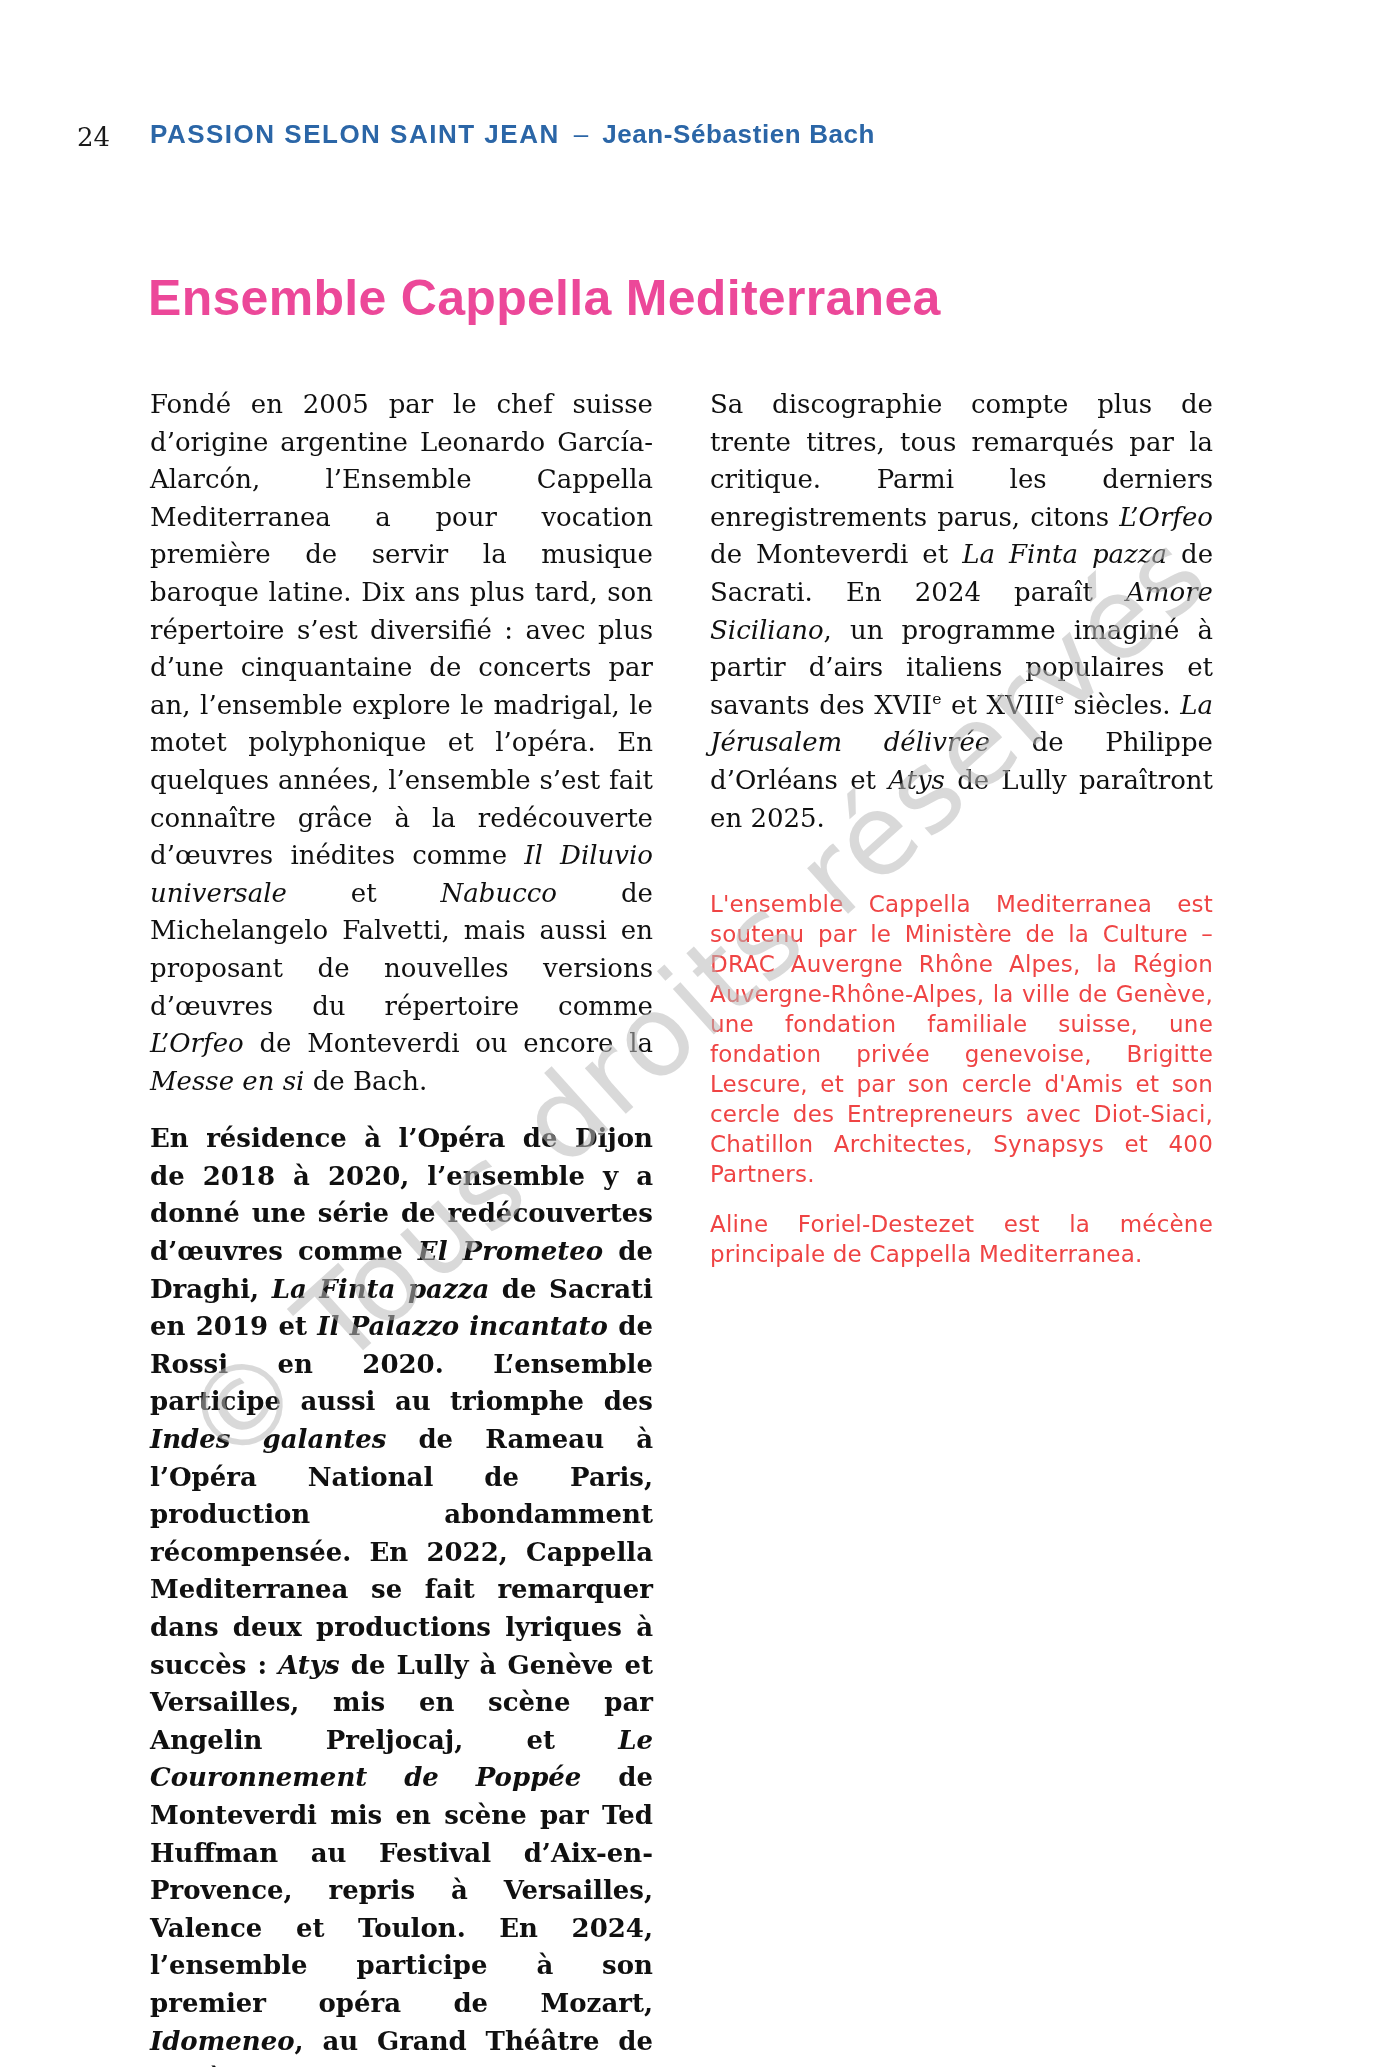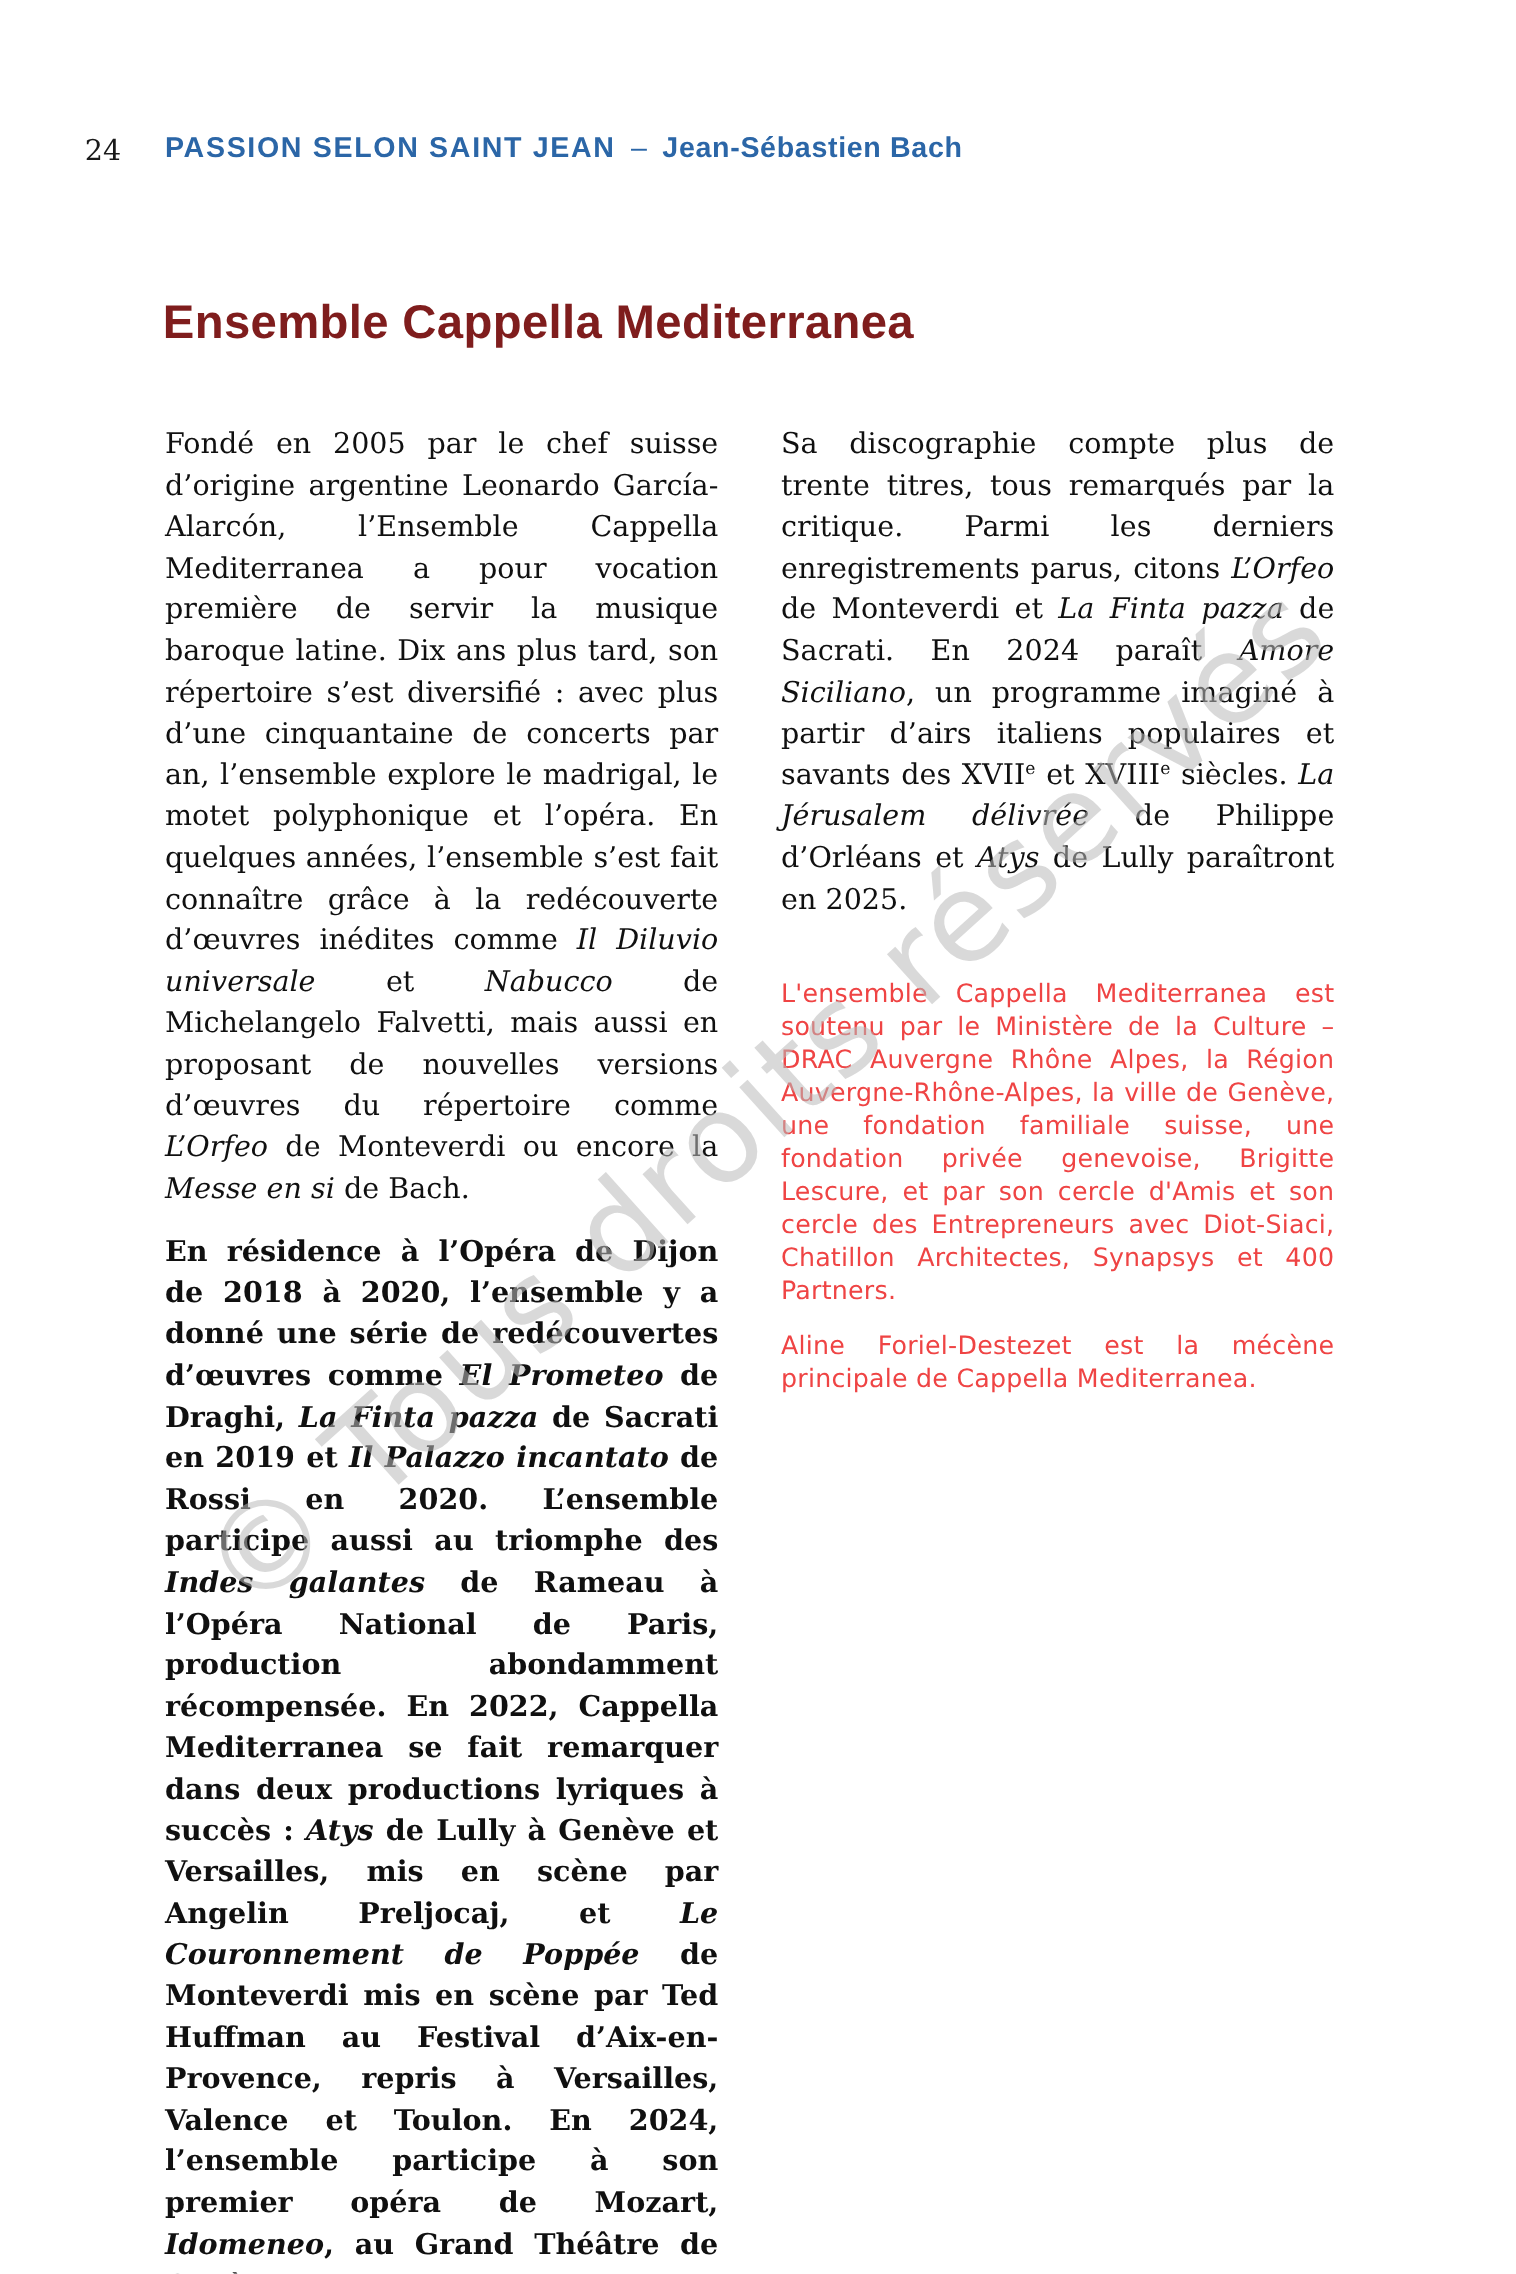--- a/index.html
+++ b/index.html
@@ -20,22 +20,22 @@
     font-family:"Liberation Sans", sans-serif;
     font-weight:700;font-size:26px;line-height:34px;
     color:#2b66a7;white-space:nowrap;
   }
   .running-header .work{letter-spacing:1.5px;}
   .running-header .sep{margin:0 14px;font-weight:400;}
   .running-header .composer{letter-spacing:0.6px;}
   .article-title{
     position:absolute;left:148px;top:238px;
     font-family:"Liberation Sans", sans-serif;
-    font-weight:700;font-size:43px;line-height:52px;
-    color:#7f1d1d;letter-spacing:0.3px;
+    font-weight:700;font-size:50px;line-height:52px;
+    color:#ec4899;letter-spacing:0.3px;
   }
   .columns{
     position:absolute;left:150px;top:386px;
     width:1063px;
     display:flex;gap:57px;
   }
   .col{width:503px;}
   .serif-para{
     font-family:"DejaVu Serif", serif;
     font-size:26px;line-height:37.6px;color:#101010;

